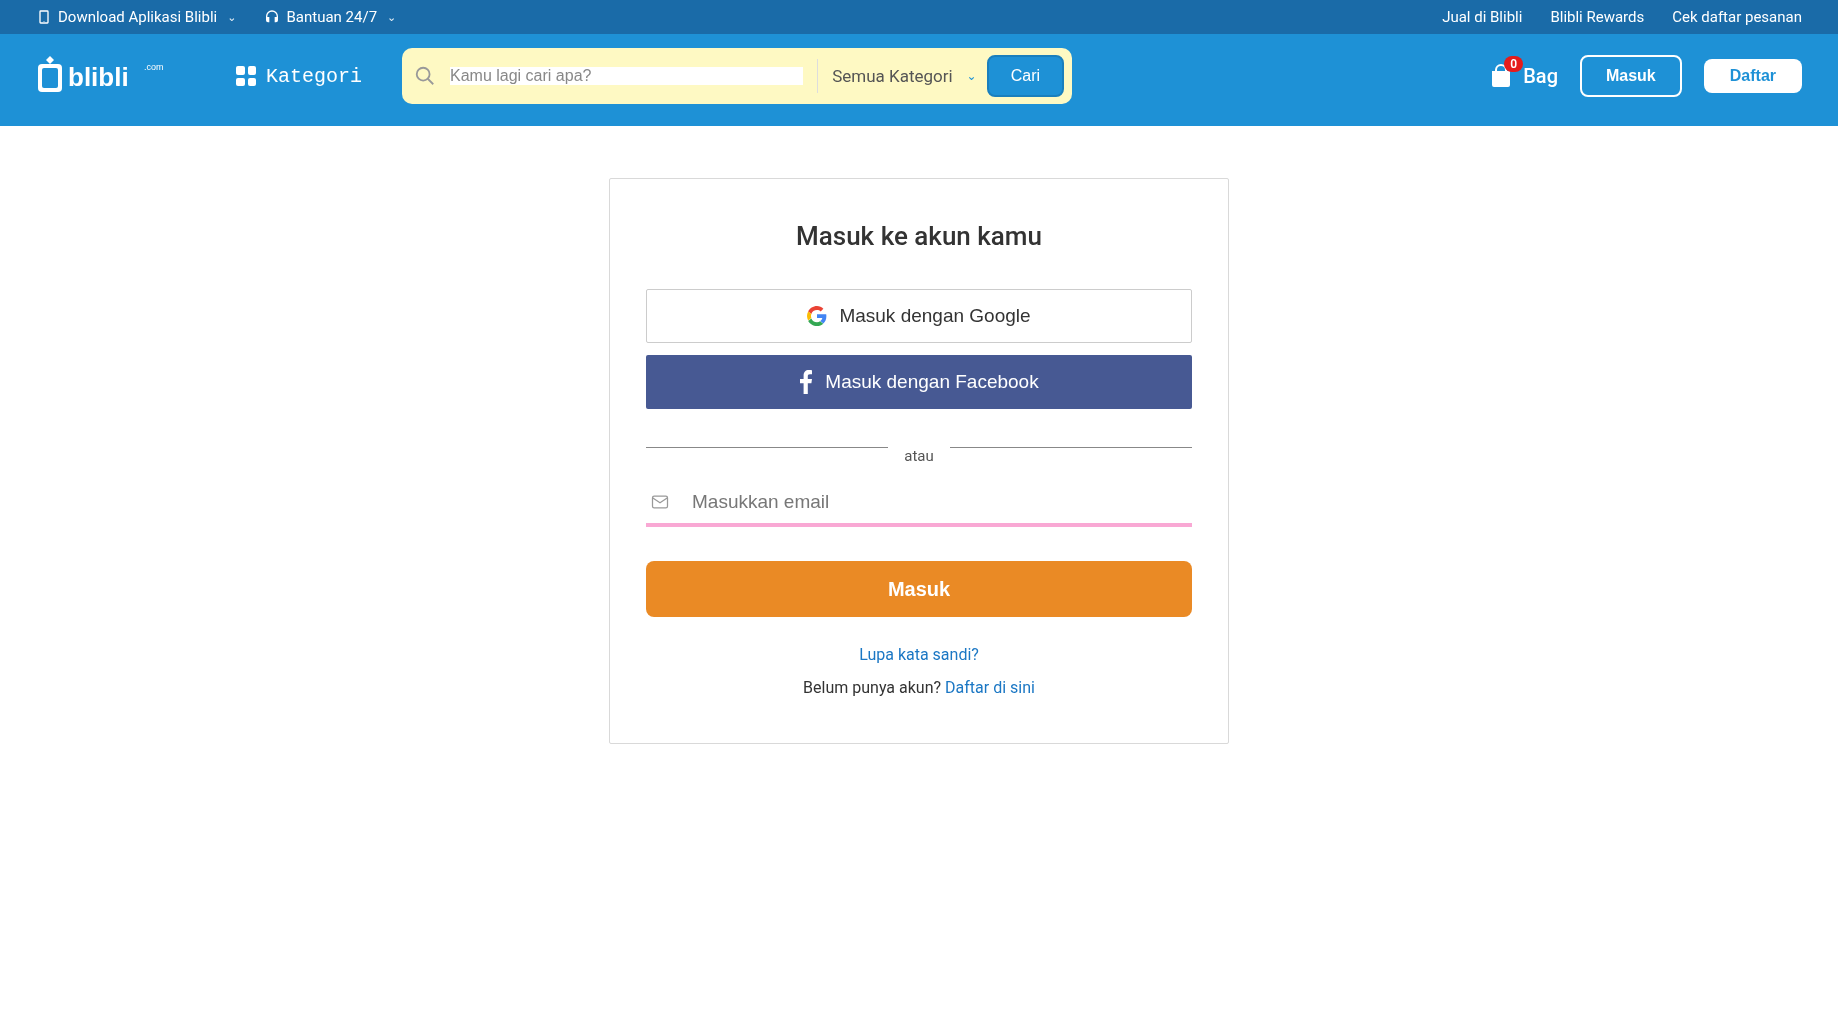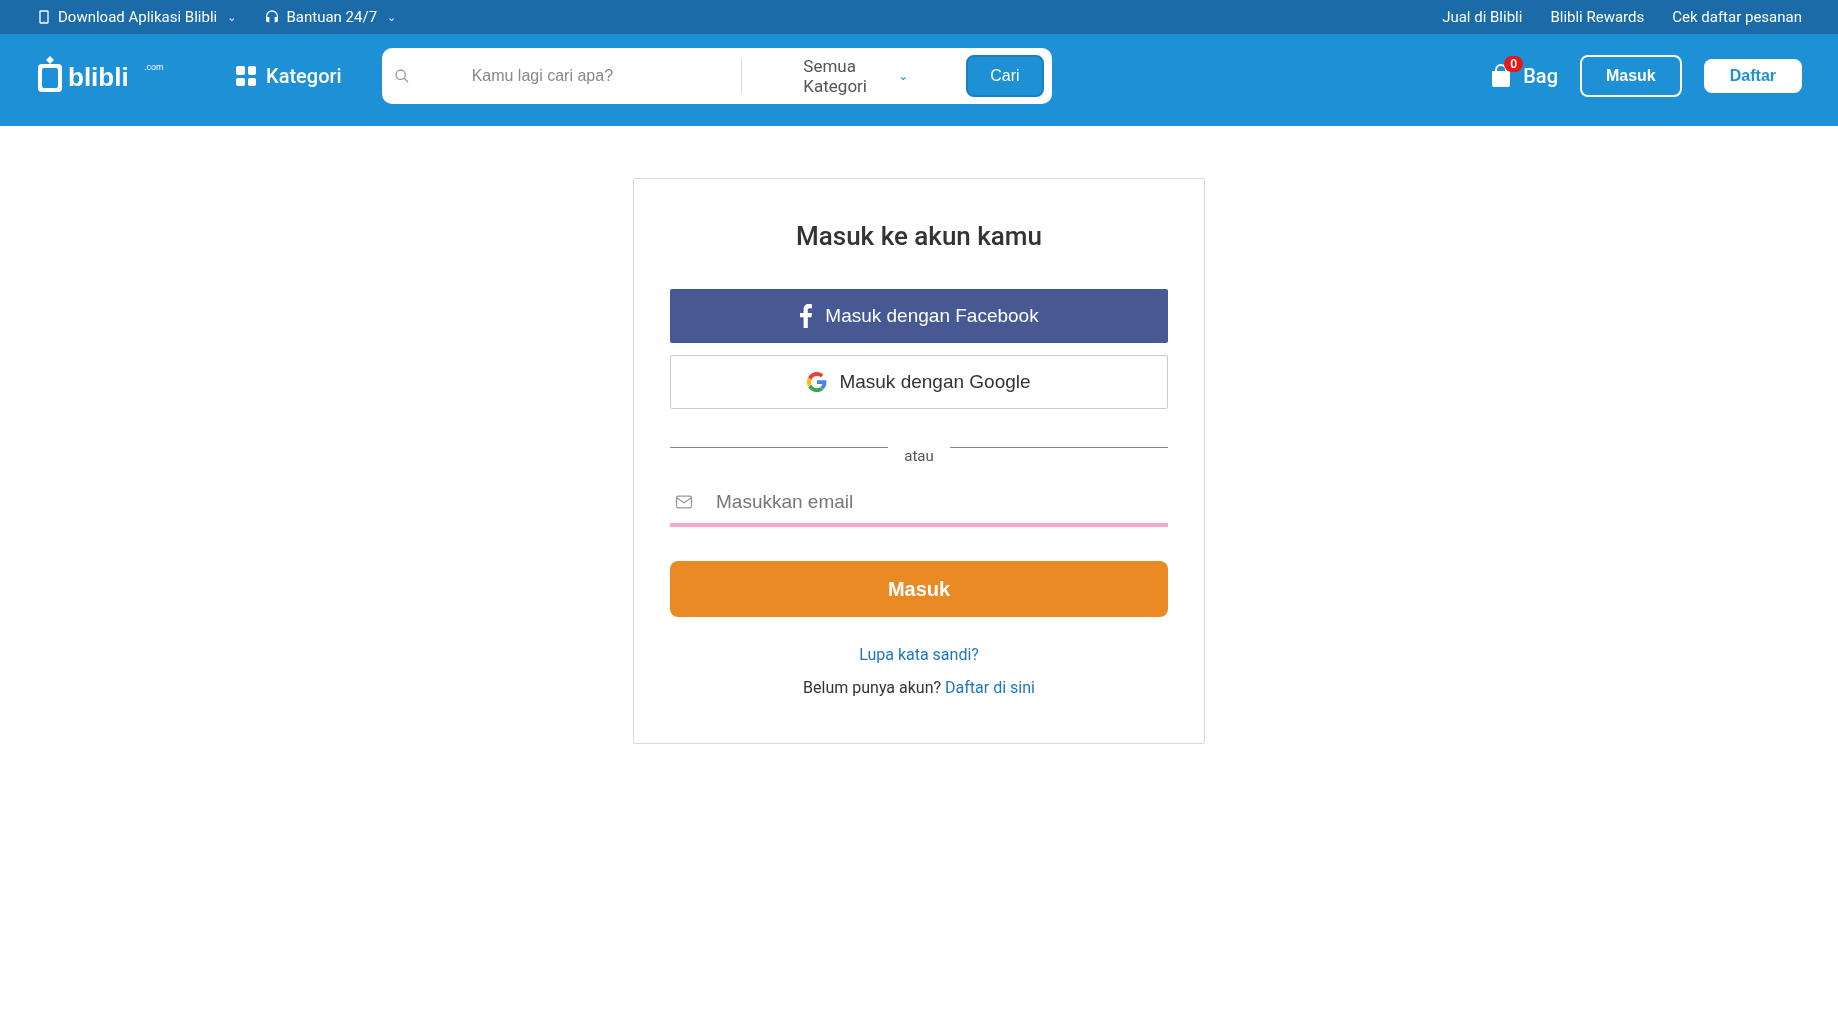--- a/index.html
+++ b/index.html
@@ -25,35 +25,34 @@
     background: #1e91d6;
     display: flex;
     align-items: center;
     padding: 14px 36px 22px 36px;
     gap: 40px;
     color: #fff;
   }
   .logo { display: flex; align-items: center; }
   .logo svg { height: 40px; width: auto; }
 
-  .kategori { display: flex; align-items: center; gap: 10px; font-size: 20px; font-weight: 500; cursor: pointer; }
+  .kategori { display: flex; align-items: center; gap: 10px; font-size: 20px; font-weight: 500; cursor: pointer; font-family: Liberation Mono, monospace; }
   .grid-icon { width: 20px; height: 20px; display: grid; grid-template-columns: 1fr 1fr; grid-template-rows: 1fr 1fr; gap: 3px; }
   .grid-icon span { background: #fff; border-radius: 2px; }
 
   .searchbar {
     flex: 1;
-    background: #ffffff;
+    background: #fef9c3;
     border-radius: 10px;
     display: flex;
     align-items: center;
     height: 56px;
     padding-left: 12px;
     padding-right: 8px;
     max-width: 670px;
-    gap: 48px;
   }
   .searchbar .search-icon { width: 22px; height: 22px; color: #999; margin-right: 14px; }
   .searchbar input {
     flex: 1; border: none; outline: none; font-size: 16px; color: #333;
   }
   .searchbar input::placeholder { color: #888; }
   .search-divider { width: 1px; height: 34px; background: #ddd; margin: 0 14px; }
   .category-select { display: flex; align-items: center; gap: 14px; color: #555; font-size: 17px; cursor: pointer; padding-right: 10px; }
   .category-select .caret { color: #1e91d6; font-size: 12px; }
   .search-btn {
@@ -73,21 +72,21 @@
     padding: 10px 24px; font-size: 16px; font-weight: 600; cursor: pointer;
   }
   .btn-filled {
     border: none; background: #fff; color: #1e91d6; border-radius: 8px;
     padding: 8px 26px; font-size: 16px; font-weight: 600; cursor: pointer;
   }
 
   
   .page { display: flex; justify-content: center; padding: 52px 0 40px 0; }
   .card {
-    width: 572px;
+    width: 620px;
     border: 1px solid #d9d9d9;
     border-radius: 2px;
     padding: 42px 36px 32px 36px;
     text-align: center;
   }
   .card h1 { font-size: 26px; font-weight: 500; color: #333; margin-bottom: 38px; }
 
   .social-btn {
     display: flex; align-items: center; justify-content: center; gap: 12px;
     width: 100%; height: 54px; font-size: 19px; font-weight: 400;
@@ -203,37 +202,37 @@
     </div>
     <button class="btn-outline">Masuk</button>
     <button class="btn-filled">Daftar</button>
   </div>
 </div>
 
 <div class="page">
   <div class="card">
     <h1>Masuk ke akun kamu</h1>
 
-    <button class="social-btn fb-btn">
-      <svg class="fb-icon" viewBox="0 0 10 20">
-          <path d="M6.5 20V11h3l.5-3.5H6.5V5.3c0-1 .3-1.7 1.8-1.7H10V.2C9.7.1 8.6 0 7.3 0 4.7 0 3 1.6 3 4.7v2.8H0V11h3v9h3.5z"></path>
-        </svg>
-      <span>Masuk dengan Facebook</span>
-    </button>
-
     <button class="social-btn google-btn">
       <svg class="google-icon" viewBox="0 0 48 48">
         <path fill="#EA4335" d="M24 9.5c3.4 0 6.4 1.2 8.8 3.4l6.5-6.5C35.2 2.6 29.9 0 24 0 14.6 0 6.6 5.4 2.8 13.2l7.6 5.9C12.2 13.3 17.6 9.5 24 9.5z"></path>
         <path fill="#4285F4" d="M46.5 24.5c0-1.6-.1-3.1-.4-4.5H24v9h12.7c-.6 3-2.3 5.5-4.9 7.2l7.5 5.8c4.4-4.1 7.2-10.1 7.2-17.5z"></path>
         <path fill="#FBBC05" d="M10.4 28.9c-.5-1.6-.8-3.2-.8-4.9s.3-3.3.8-4.9l-7.6-5.9C1 16.9 0 20.3 0 24s1 7.1 2.8 10.8l7.6-5.9z"></path>
         <path fill="#34A853" d="M24 48c6 0 11.2-2 14.9-5.5l-7.5-5.8c-2 1.4-4.7 2.3-7.4 2.3-6.4 0-11.8-3.8-13.6-9.1l-7.6 5.9C6.6 42.6 14.6 48 24 48z"></path>
       </svg>
       <span>Masuk dengan Google</span>
     </button>
 
+    <button class="social-btn fb-btn">
+      <svg class="fb-icon" viewBox="0 0 10 20">
+          <path d="M6.5 20V11h3l.5-3.5H6.5V5.3c0-1 .3-1.7 1.8-1.7H10V.2C9.7.1 8.6 0 7.3 0 4.7 0 3 1.6 3 4.7v2.8H0V11h3v9h3.5z"></path>
+        </svg>
+      <span>Masuk dengan Facebook</span>
+    </button>
+
     <div class="divider-row">
       <div class="divider-line"></div>
       <span class="divider-text">atau</span>
       <div class="divider-line"></div>
     </div>
 
     <div class="field">
       <svg class="field-icon" viewBox="0 0 24 24" fill="none" stroke="currentColor" stroke-width="1.5">
           <rect x="3" y="5" width="18" height="14" rx="2"></rect>
           <path d="M3 7l9 6 9-6"></path>

